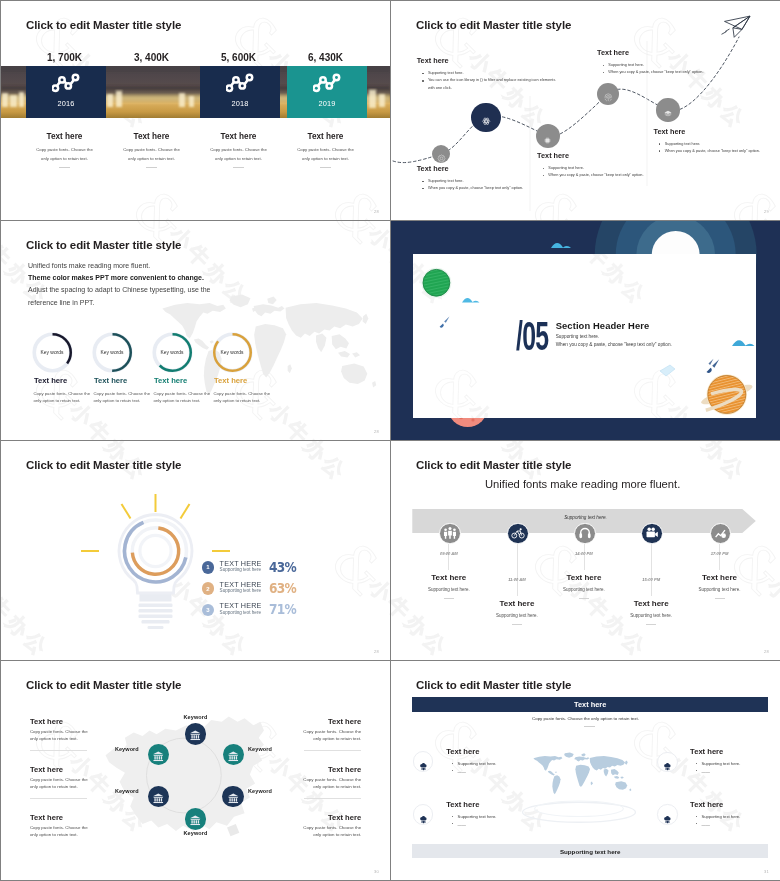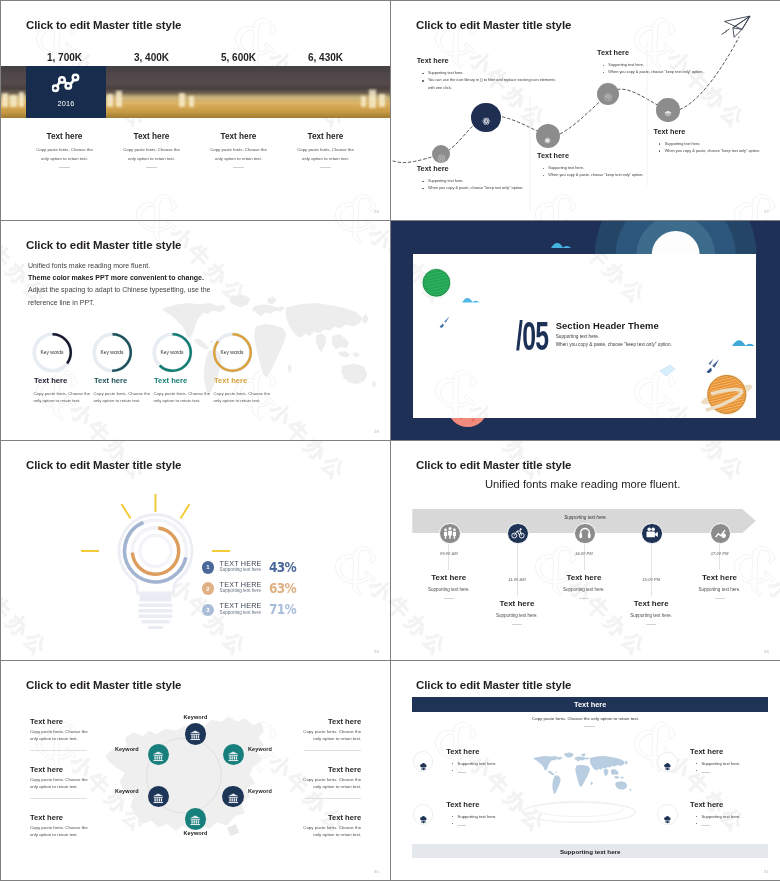--- a/index.html
+++ b/index.html
@@ -160,21 +160,61 @@
             <g fill="#182c4d">
               <circle cx="3.1" cy="14.9" r="1.35"></circle>
               <circle cx="9.3" cy="7.1" r="1.35"></circle>
               <circle cx="15.2" cy="12.7" r="1.35"></circle>
               <circle cx="21.9" cy="4.9" r="1.35"></circle>
             </g>
           </svg></div>
       </div>
       <div class="stat" style="left:24px;width:79px;">1, 700K</div>
       <div class="stat" style="left:111px;width:79px;">3, 400K</div>
+      <div class="band" style="left:199px;width:80px;background:#182c4d;">
+        <div class="bandyear">2018</div>
+        <div style="position:absolute;left:50%;top:6px;transform:translateX(-50%);margin-left:1px;"><svg width="30" height="22" viewBox="0 0 28 20">
+            <g fill="none" stroke="#fff" stroke-width="2.4">
+              <path d="M3.6 14.3 L9.0 6.8 M10.5 7.2 L15.0 12.5 M16.6 12.0 L22.3 4.6"></path>
+            </g>
+            <g fill="#fff">
+              <circle cx="3.1" cy="14.9" r="3.7"></circle>
+              <circle cx="9.3" cy="7.1" r="3.7"></circle>
+              <circle cx="15.2" cy="12.7" r="3.7"></circle>
+              <circle cx="21.9" cy="4.9" r="3.7"></circle>
+            </g>
+            <g fill="#182c4d">
+              <circle cx="3.1" cy="14.9" r="1.35"></circle>
+              <circle cx="9.3" cy="7.1" r="1.35"></circle>
+              <circle cx="15.2" cy="12.7" r="1.35"></circle>
+              <circle cx="21.9" cy="4.9" r="1.35"></circle>
+            </g>
+          </svg></div>
+      </div>
       <div class="stat" style="left:198px;width:79px;">5, 600K</div>
+      <div class="band" style="left:286px;width:80px;background:#1a9490;">
+        <div class="bandyear">2019</div>
+        <div style="position:absolute;left:50%;top:6px;transform:translateX(-50%);margin-left:1px;"><svg width="30" height="22" viewBox="0 0 28 20">
+            <g fill="none" stroke="#fff" stroke-width="2.4">
+              <path d="M3.6 14.3 L9.0 6.8 M10.5 7.2 L15.0 12.5 M16.6 12.0 L22.3 4.6"></path>
+            </g>
+            <g fill="#fff">
+              <circle cx="3.1" cy="14.9" r="3.7"></circle>
+              <circle cx="9.3" cy="7.1" r="3.7"></circle>
+              <circle cx="15.2" cy="12.7" r="3.7"></circle>
+              <circle cx="21.9" cy="4.9" r="3.7"></circle>
+            </g>
+            <g fill="#1a9490">
+              <circle cx="3.1" cy="14.9" r="1.35"></circle>
+              <circle cx="9.3" cy="7.1" r="1.35"></circle>
+              <circle cx="15.2" cy="12.7" r="1.35"></circle>
+              <circle cx="21.9" cy="4.9" r="1.35"></circle>
+            </g>
+          </svg></div>
+      </div>
       <div class="stat" style="left:285px;width:79px;">6, 430K</div>
       <div class="th" style="left:24px;width:79px;top:131px;">Text here</div>
       <div class="bd" style="left:33px;width:61px;top:145px;">Copy paste fonts. Choose the only option to retain text.</div>
       <div class="dash" style="left:58px;width:11px;top:166px;"></div>
       <div class="th" style="left:111px;width:79px;top:131px;">Text here</div>
       <div class="bd" style="left:120px;width:61px;top:145px;">Copy paste fonts. Choose the only option to retain text.</div>
       <div class="dash" style="left:145px;width:11px;top:166px;"></div>
       <div class="th" style="left:198px;width:79px;top:131px;">Text here</div>
       <div class="bd" style="left:207px;width:61px;top:145px;">Copy paste fonts. Choose the only option to retain text.</div>
       <div class="dash" style="left:232px;width:11px;top:166px;"></div>
@@ -416,21 +456,21 @@
           <circle cx="335.8" cy="173.5" r="20.2" fill="#fbe9c9"></circle>
           <circle cx="335.8" cy="173.5" r="19" fill="url(#orangeTex)" stroke="#b06d1f" stroke-width="0.7"></circle>
           <path d="M311 182 a27 5.5 0 0 0 10 -14" fill="none" stroke="#ecdcc2" stroke-width="3.5" transform="rotate(-18 335.8 173.5)"></path>
         </g>
         <g fill="#d8eefa" stroke="#bcdef2" stroke-width="0.6">
           <path d="M132 155 l10 -6 5 4 -9 7 z" transform="translate(137,-5)"></path>
         </g>
       </g>
     </svg>
     <div class="s4num">/05</div>
-    <div class="s4h">Section Header Theme</div>
+    <div class="s4h">Section Header Here</div>
     <div class="s4l1">Supporting text here.</div>
     <div class="s4l2">When you copy &amp; paste, choose "keep text only" option.</div>
   </div>
   <div class="slide" id="s5">
       <div class="wm">
         <div class="wmu wmb" style="left: 108px; top: 1px;">小牛办公</div>
         <div class="wmu wmb" style="left: 307px; top: 1px;">小牛办公</div>
         <div class="wmu wmb" style="left: 8.5px; top: 177px;">小牛办公</div>
         <div class="wmu wma" style="left: 157.5px; top: 127px;">&amp;</div>
         <div class="wmu wmb" style="left: 207.5px; top: 177px;">小牛办公</div>

